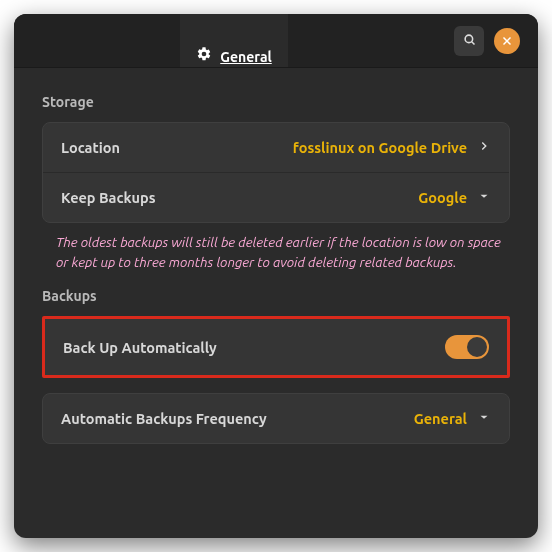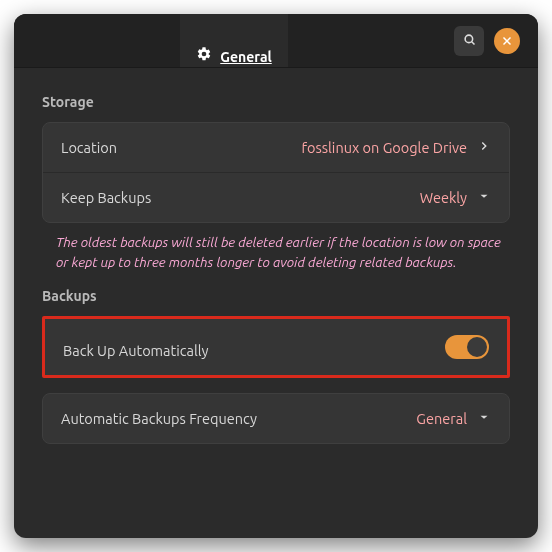--- a/index.html
+++ b/index.html
@@ -95,34 +95,35 @@
       margin-top: 16px;
     }
     .panel {
       background: #353535;
       border-radius: 8px;
       overflow: hidden;
       border: 1px solid #3f3f3f;
     }
     .row {
       display: flex;
-      align-items: flex-end;
+      align-items: center;
       justify-content: space-between;
       padding: 16px 18px;
       border-bottom: 1px solid #2a2a2a;
       font-size: 14.5px;
       cursor: pointer;
+      font-weight: bold;
     }
     .row:last-child { border-bottom: none; }
     .row-label { color: #d8d8d8; }
     .row-value {
       display: flex;
       align-items: center;
       gap: 10px;
-      color: #fca5a5;
+      color: #eab308;
     }
     .row-value svg { width: 14px; height: 14px; fill: #d8d8d8; }
     .helptext {
       font-size: 13.5px;
       font-style: italic;
       color: #f9a8d4;
       line-height: 1.45;
       margin: 10px 2px 4px 14px;
     }
     .highlight-row {
@@ -203,21 +204,21 @@
           <span>
             <svg viewBox="0 0 24 24">
                 <path d="M9 6l6 6-6 6" fill="none" stroke="#d8d8d8" stroke-width="2.5"></path>
               </svg>
           </span>
         </span>
       </div>
       <div class="row">
         <span class="row-label">Keep Backups</span>
         <span class="row-value">
-          <span>Weekly</span>
+          <span>Google</span>
           <span>
             <svg viewBox="0 0 24 24">
                 <path d="M6 10l6 5 6-5z"></path>
               </svg>
           </span>
         </span>
       </div>
     </div>
 
     <div class="helptext">The oldest backups will still be deleted earlier if the location is low on space or kept up to three months longer to avoid deleting related backups.</div>

